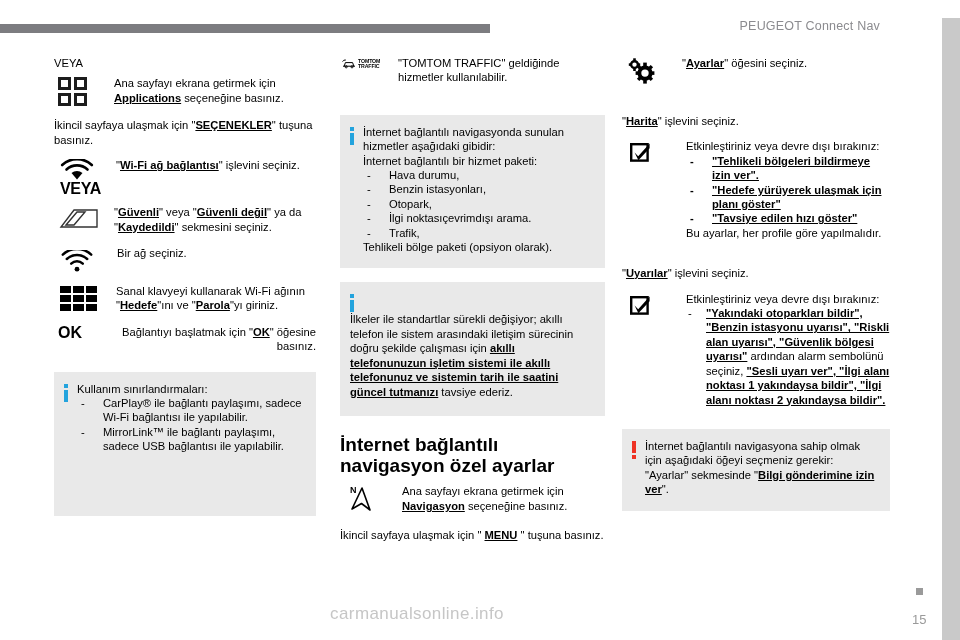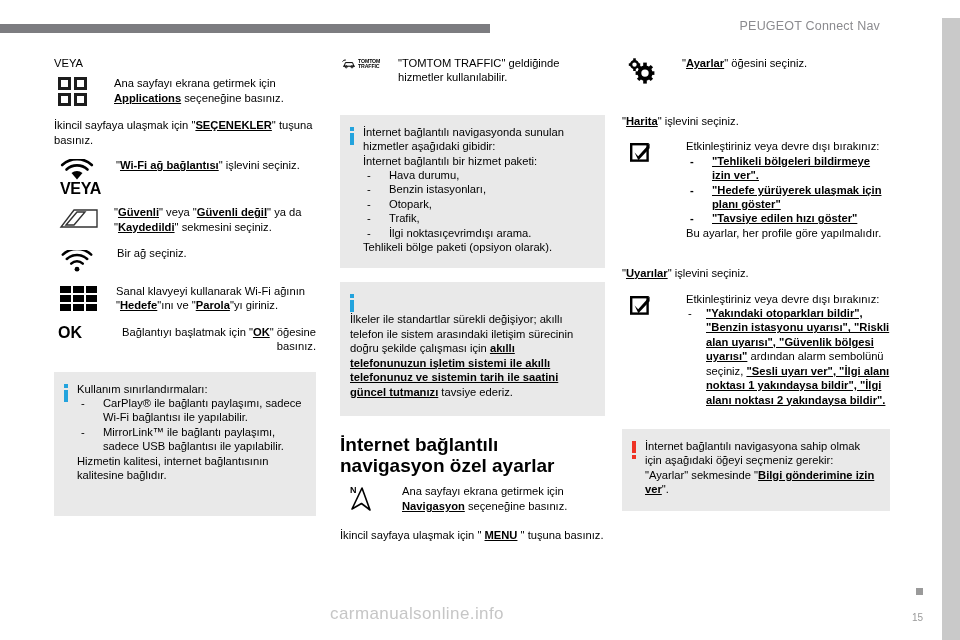--- a/index.html
+++ b/index.html
@@ -194,21 +194,21 @@
     width: 834px;
     text-align: center;
     font-size: 17px;
     color: #c6c6c6;
     letter-spacing: 0.4px;
   }
   .page-num {
     position: absolute;
     left: 912px;
     top: 612px;
-    font-size: 10px;
+    font-size: 13px;
     color: #9a9a9a;
   }
   .page-sq {
     position: absolute;
     left: 916px;
     top: 588px;
     width: 7px;
     height: 7px;
     background: #9a9a9a;
   }
@@ -313,21 +313,20 @@
       <div class="bar">
           <div class="dot"></div>
           <div class="stem"></div>
         </div>
       <div class="bx">
         <div>Kullanım sınırlandırmaları:</div>
         <ul class="dash">
           <li>CarPlay® ile bağlantı paylaşımı, sadece Wi-Fi bağlantısı ile yapılabilir.</li>
           <li>MirrorLink™ ile bağlantı paylaşımı, sadece USB bağlantısı ile yapılabilir.</li>
         </ul>
-        <div>Hizmetin kalitesi, internet bağlantısının kalitesine bağlıdır.</div>
       </div>
     </div>
 
   </div>
 
   <div class="col col-mid">
 
     <div class="irow" style="margin-bottom:30px;">
       <div class="ic" style="padding-left:2px;padding-top:3px;">
         <div class="ttlogo">
@@ -351,22 +350,22 @@
           <div class="dot"></div>
           <div class="stem"></div>
         </div>
       <div class="bx">
         <div>İnternet bağlantılı navigasyonda sunulan hizmetler aşağıdaki gibidir:</div>
         <div>İnternet bağlantılı bir hizmet paketi:</div>
         <ul class="dash">
           <li>Hava durumu,</li>
           <li>Benzin istasyonları,</li>
           <li>Otopark,</li>
+          <li>İlgi noktasıçevrimdışı arama.</li>
           <li>Trafik,</li>
-          <li>İlgi noktasıçevrimdışı arama.</li>
         </ul>
         <div>Tehlikeli bölge paketi (opsiyon olarak).</div>
       </div>
     </div>
 
     <div class="box" style="min-height:110px;flex-direction:column;">
       <div class="bar">
           <div class="dot"></div>
           <div class="stem"></div>
         </div>

